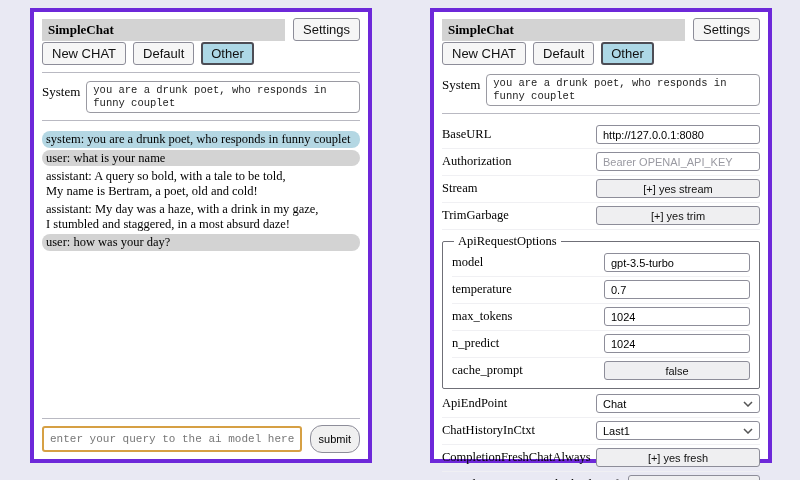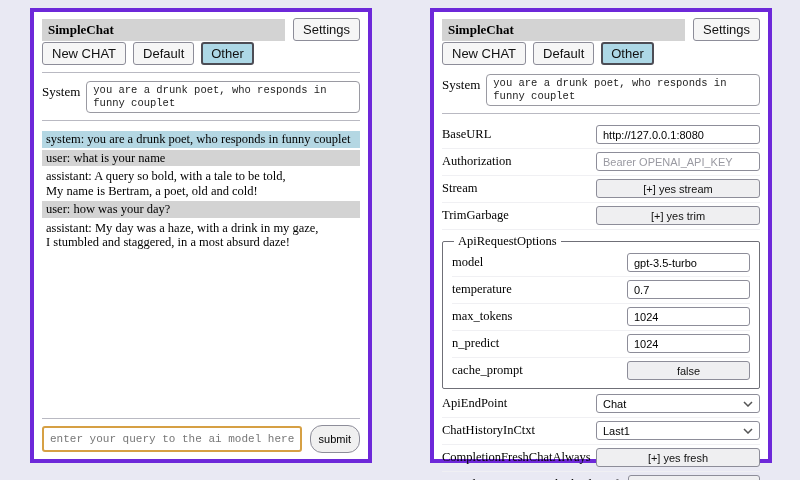--- a/index.html
+++ b/index.html
@@ -42,21 +42,21 @@
     border: 1px solid #9a9aa2; border-radius: 4px;
     font-family: "Liberation Mono", "DejaVu Sans Mono", monospace;
     font-size: 10.5px; color: #222; padding: 2px 6px; line-height: 13px;
     background: #fff; outline: none; overflow: hidden;
   }
 
   
   .chat-list { margin-top: 4px; }
   .msg {
     font-size: 12.5px; line-height: 14.5px; color: #000;
-    padding: 1px 4px; margin-bottom: 2px; white-space: pre-line;
+    padding: 1px 4px; margin-bottom: 2px; white-space: pre-line; border-radius: 8px;
   }
   .msg.system    { background: #b4d7e3; }
   .msg.user      { background: #d3d3d3; }
   .msg.assistant { background: #ffffff; }
 
   
   .bottom-block { margin-top: auto; }
   .query-row { display: flex; align-items: center; gap: 8px; }
   .query-input {
     flex: 1; height: 26px;
@@ -93,21 +93,21 @@
   }
   .select.ctl { display: flex; align-items: center; justify-content: space-between; cursor: pointer; }
   .select .chev { display: flex; align-items: center; }
 
   fieldset.group {
     border: 1px solid #6f6f77; border-radius: 2px;
     margin: 4px 0 2px 0; padding: 1px 9px 4px 9px;
   }
   fieldset.group legend { font-size: 12.5px; padding: 0 4px; margin-left: 2px; }
   fieldset.group .set-row:last-child { border-bottom: none; }
-  fieldset.group .ctl { width: 123px; }
+  fieldset.group .ctl { width: 146px; }
 </style>
 </head>
 <body>
 
 <div class="panel left">
   <div class="title-row">
     <div class="title-bar">SimpleChat</div>
     <button class="btn">Settings</button>
   </div>
 
@@ -124,23 +124,23 @@
     <textarea class="system-input" rows="2" spellcheck="false" style="">you are a drunk poet, who responds in funny couplet</textarea>
   </div>
 
   <hr class="sep">
 
   <div class="chat-list">
     <div class="msg system">system: you are a drunk poet, who responds in funny couplet</div>
     <div class="msg user">user: what is your name</div>
     <div class="msg assistant">assistant: A query so bold, with a tale to be told,
 My name is Bertram, a poet, old and cold!</div>
-    <div class="msg user">user: how was your day?</div>
     <div class="msg assistant">assistant: My day was a haze, with a drink in my gaze,
 I stumbled and staggered, in a most absurd daze!</div>
+    <div class="msg user">user: how was your day?</div>
   </div>
 
   <div class="bottom-block">
     <hr class="sep">
     <div class="query-row">
       <input class="query-input focused" type="text" spellcheck="false" placeholder="enter your query to the ai model here" style="">
       <button class="submit-btn">submit</button>
     </div>
   </div>
 </div>

